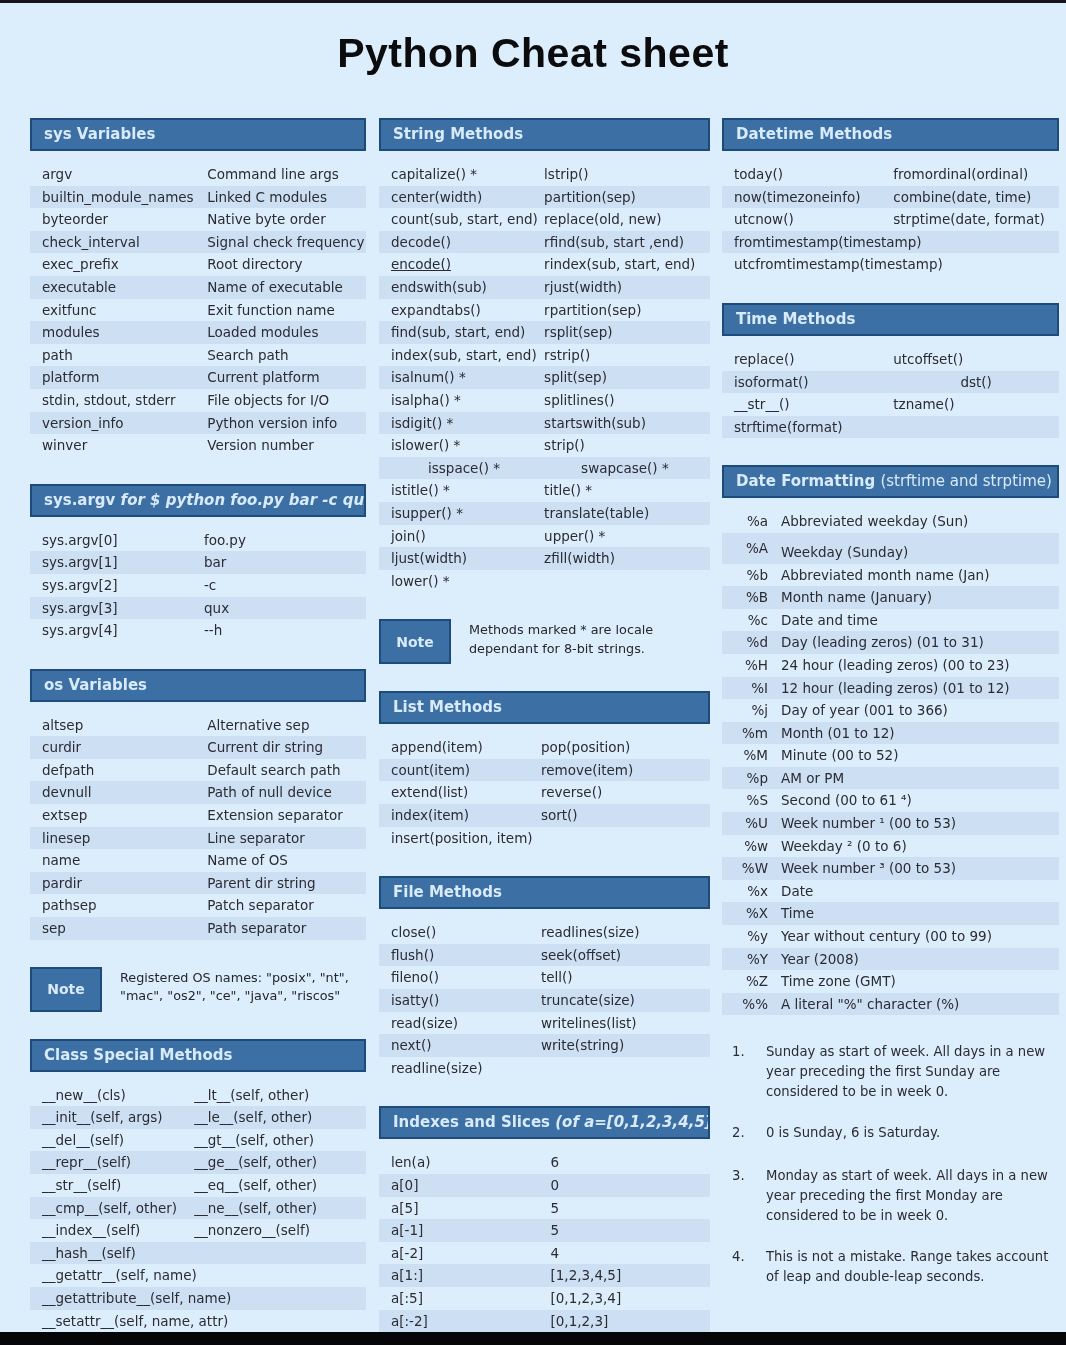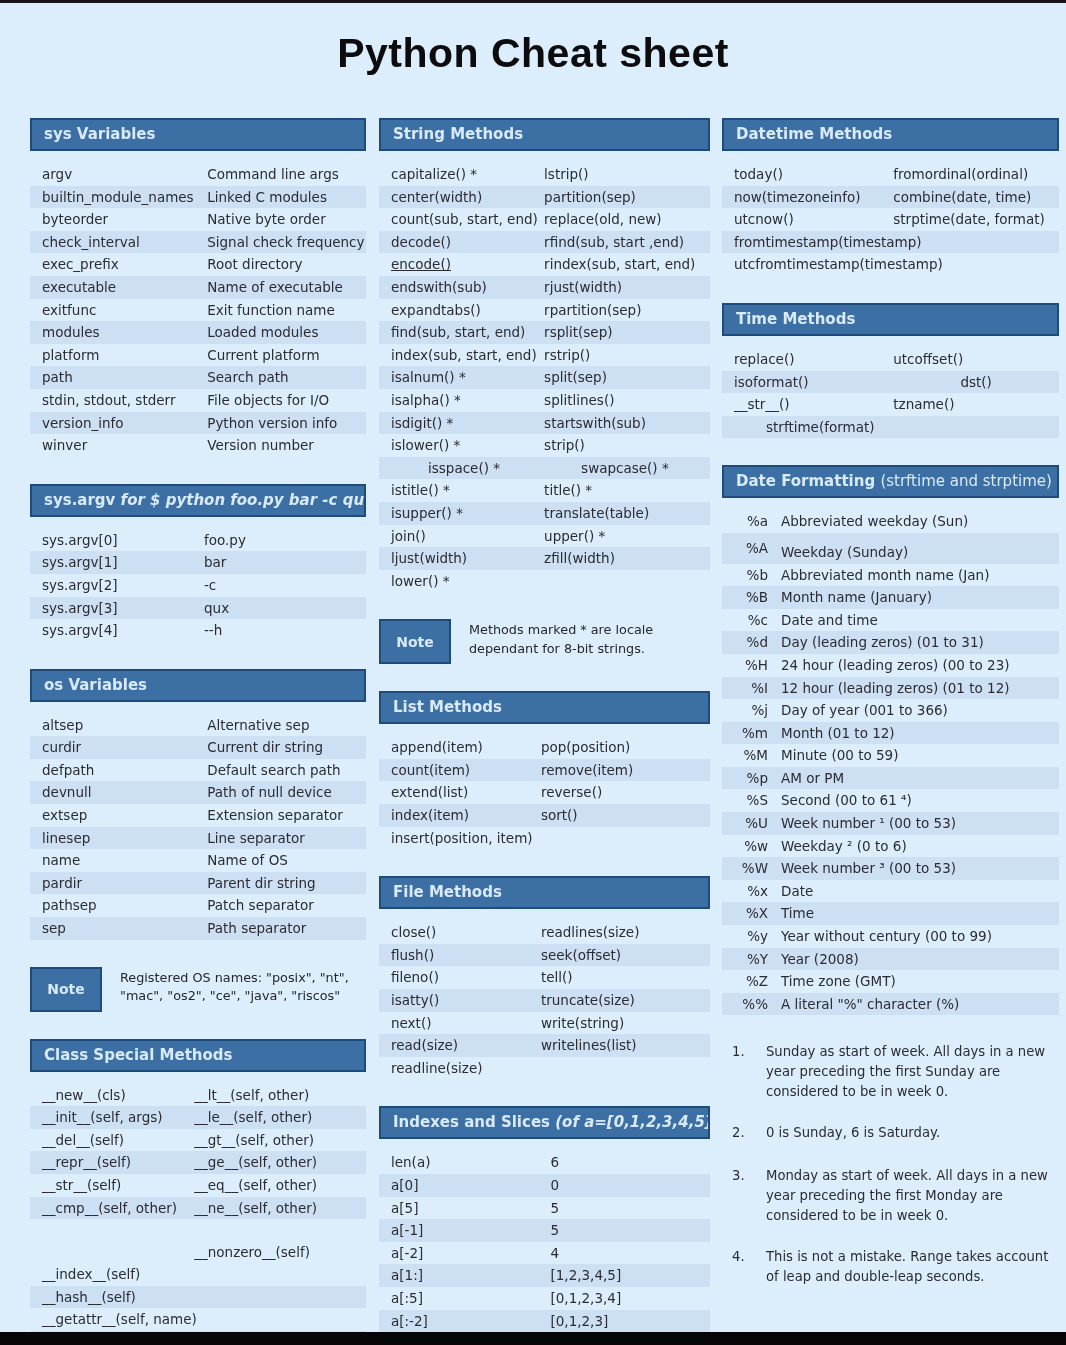--- a/index.html
+++ b/index.html
@@ -122,26 +122,26 @@
         </div>
         <div class="row">
           <div class="cell" style="flex: 0 0 51%;">exitfunc</div>
           <div class="cell" style="flex: 1 1 0%;">Exit function name</div>
         </div>
         <div class="row">
           <div class="cell" style="flex: 0 0 51%;">modules</div>
           <div class="cell" style="flex: 1 1 0%;">Loaded modules</div>
         </div>
         <div class="row">
+          <div class="cell" style="flex: 0 0 51%;">path</div>
+          <div class="cell" style="flex: 1 1 0%;">Search path</div>
+        </div>
+        <div class="row">
           <div class="cell" style="flex: 0 0 51%;">platform</div>
           <div class="cell" style="flex: 1 1 0%;">Current platform</div>
-        </div>
-        <div class="row">
-          <div class="cell" style="flex: 0 0 51%;">path</div>
-          <div class="cell" style="flex: 1 1 0%;">Search path</div>
         </div>
         <div class="row">
           <div class="cell" style="flex: 0 0 51%;">stdin, stdout, stderr</div>
           <div class="cell" style="flex: 1 1 0%;">File objects for I/O</div>
         </div>
         <div class="row">
           <div class="cell" style="flex: 0 0 51%;">version_info</div>
           <div class="cell" style="flex: 1 1 0%;">Python version info</div>
         </div>
         <div class="row">
@@ -249,21 +249,21 @@
         </div>
         <div class="row">
           <div class="cell" style="flex: 0 0 47%;">__str__(self)</div>
           <div class="cell" style="flex: 1 1 0%;">__eq__(self, other)</div>
         </div>
         <div class="row">
           <div class="cell" style="flex: 0 0 47%;">__cmp__(self, other)</div>
           <div class="cell" style="flex: 1 1 0%;">__ne__(self, other)</div>
         </div>
         <div class="row">
-          <div class="cell" style="flex: 0 0 47%; margin-top: 44px;">__index__(self)</div>
+          <div class="cell" style="flex: 0 0 47%;">__index__(self)</div>
           <div class="cell" style="flex: 1 1 0%;">__nonzero__(self)</div>
         </div>
         <div class="row">
           <div class="cell" style="flex: 0 0 47%;">__hash__(self)</div>
         </div>
         <div class="row">
           <div class="cell" style="flex: 0 0 47%;">__getattr__(self, name)</div>
         </div>
         <div class="row">
           <div class="cell" style="flex: 0 0 47%;">__getattribute__(self, name)</div>
@@ -403,28 +403,28 @@
         </div>
         <div class="row">
           <div class="cell" style="flex: 0 0 47%;">fileno()</div>
           <div class="cell" style="flex: 1 1 0%;">tell()</div>
         </div>
         <div class="row">
           <div class="cell" style="flex: 0 0 47%;">isatty()</div>
           <div class="cell" style="flex: 1 1 0%;">truncate(size)</div>
         </div>
         <div class="row">
+          <div class="cell" style="flex: 0 0 47%;">read(size)</div>
+          <div class="cell" style="flex: 1 1 0%;">writelines(list)</div>
+        </div>
+        <div class="row">
           <div class="cell" style="flex: 0 0 47%;">next()</div>
           <div class="cell" style="flex: 1 1 0%;">write(string)</div>
         </div>
         <div class="row">
-          <div class="cell" style="flex: 0 0 47%;">read(size)</div>
-          <div class="cell" style="flex: 1 1 0%;">writelines(list)</div>
-        </div>
-        <div class="row">
           <div class="cell" style="flex: 0 0 47%;">readline(size)</div>
         </div>
       </div>
   </div>
 
   <div class="section">
     <div class="hdr"><span>Indexes and Slices</span> <span class="hdr-suffix italic">(of a=[0,1,2,3,4,5])</span></div>
     <div class="rows">
         <div class="row">
           <div class="cell" style="flex: 0 0 50%;">len(a)</div>
@@ -500,21 +500,21 @@
         </div>
         <div class="row">
           <div class="cell" style="flex: 0 0 49%;">isoformat()</div>
           <div class="cell" style="flex: 1 1 0%; text-align: center;">dst()</div>
         </div>
         <div class="row">
           <div class="cell" style="flex: 0 0 49%;">__str__()</div>
           <div class="cell" style="flex: 1 1 0%;">tzname()</div>
         </div>
         <div class="row">
-          <div class="cell" style="flex: 0 0 49%; margin-left: 32px;">strftime(format)</div>
+          <div class="cell" style="flex: 0 0 49%;">strftime(format)</div>
         </div>
       </div>
   </div>
 
   <div class="section">
     <div class="hdr"><span>Date Formatting</span> <span class="hdr-suffix plain">(strftime and strptime)</span></div>
     <div class="rows fmt">
         <div class="row">
           <div class="cell" style="flex: 0 0 34px;">%a</div>
           <div class="cell" style="flex: 1 1 0%;">Abbreviated weekday (Sun)</div>
@@ -550,21 +550,21 @@
         <div class="row">
           <div class="cell" style="flex: 0 0 34px;">%j</div>
           <div class="cell" style="flex: 1 1 0%;">Day of year (001 to 366)</div>
         </div>
         <div class="row">
           <div class="cell" style="flex: 0 0 34px;">%m</div>
           <div class="cell" style="flex: 1 1 0%;">Month (01 to 12)</div>
         </div>
         <div class="row">
           <div class="cell" style="flex: 0 0 34px;">%M</div>
-          <div class="cell" style="flex: 1 1 0%;">Minute (00 to 59)</div>
+          <div class="cell" style="flex: 1 1 0%;">Minute (00 to 52)</div>
         </div>
         <div class="row">
           <div class="cell" style="flex: 0 0 34px;">%p</div>
           <div class="cell" style="flex: 1 1 0%;">AM or PM</div>
         </div>
         <div class="row">
           <div class="cell" style="flex: 0 0 34px;">%S</div>
           <div class="cell" style="flex: 1 1 0%;">Second (00 to 61 ⁴)</div>
         </div>
         <div class="row">

